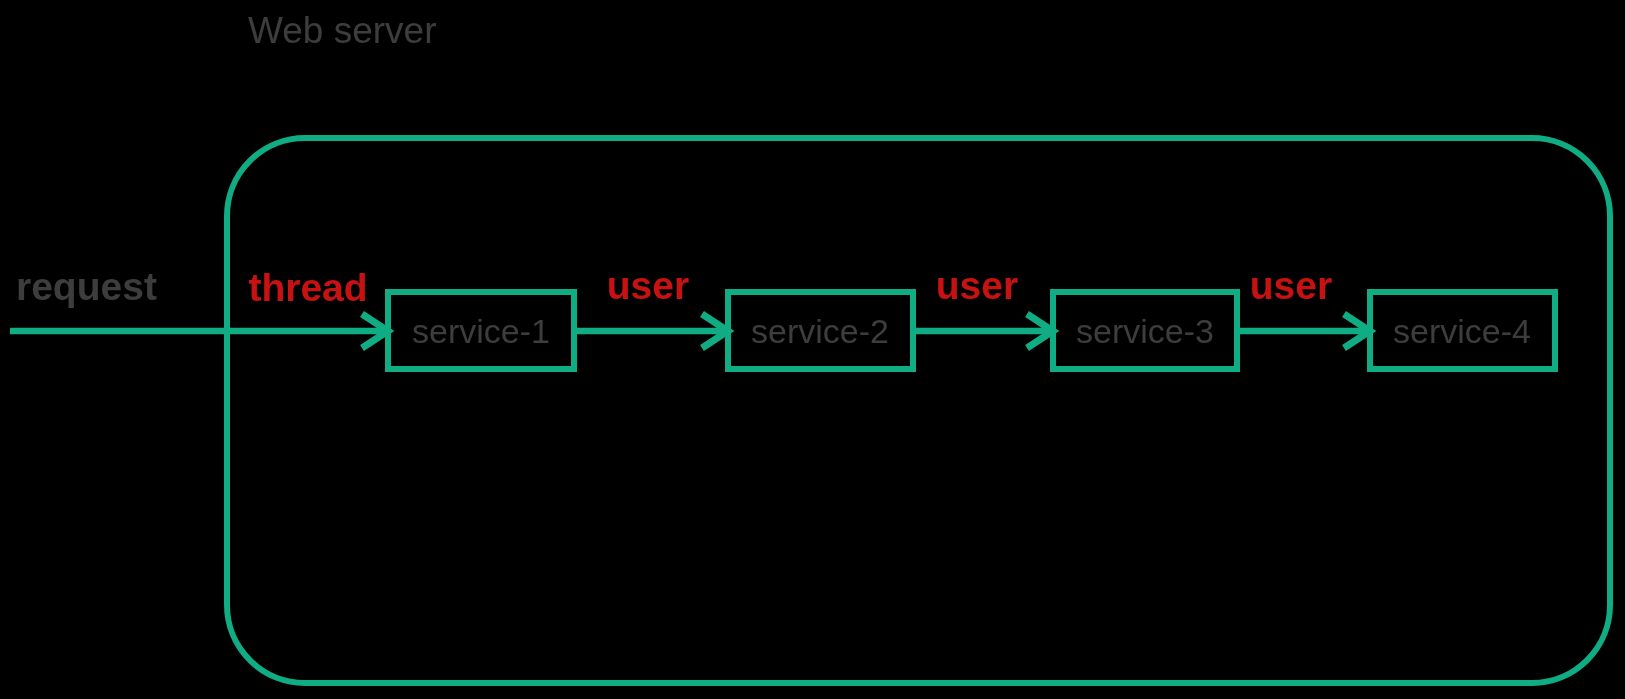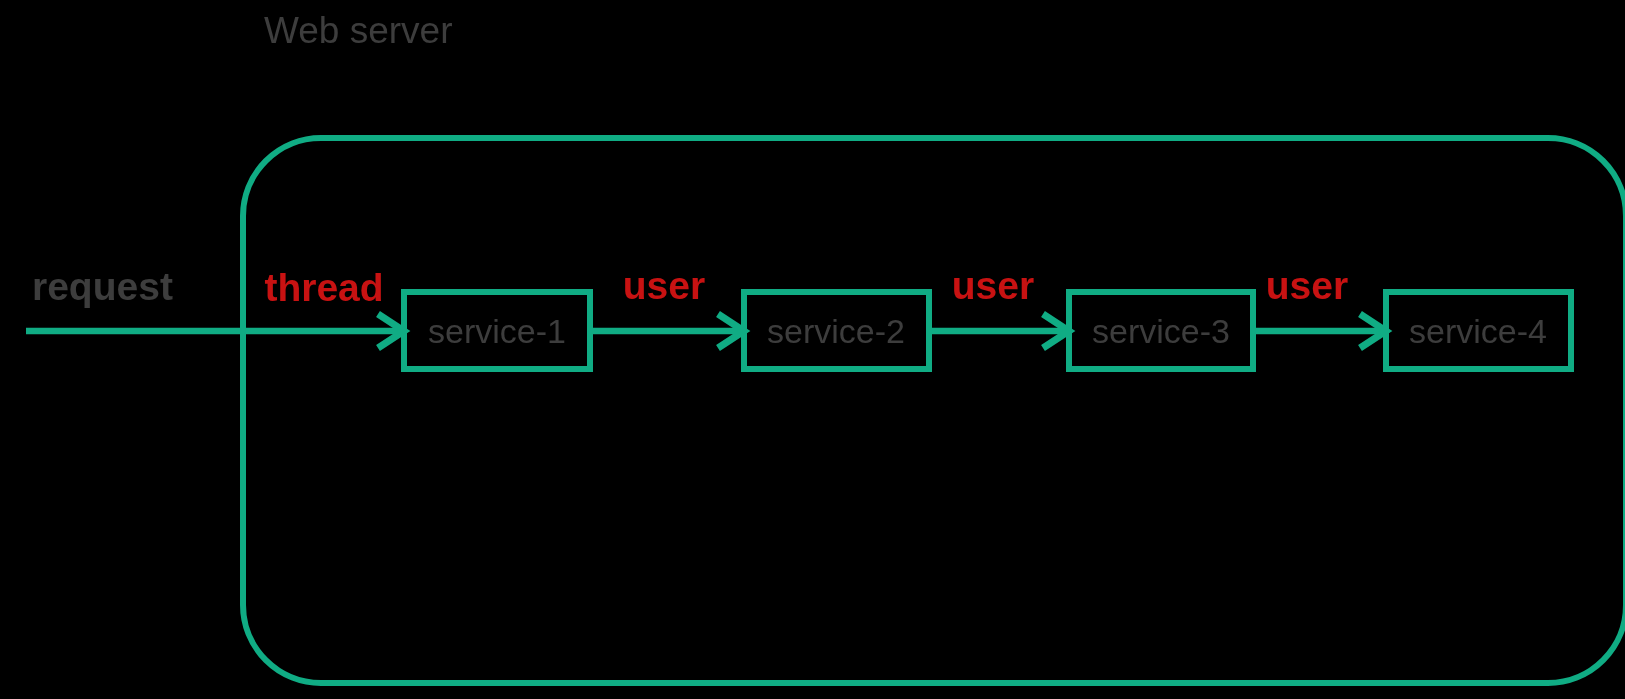--- a/index.html
+++ b/index.html
@@ -8,21 +8,20 @@
     background: #000000;
     width: 1625px;
     height: 699px;
     overflow: hidden;
   }
   .stage {
     position: relative;
     width: 1321px;
     height: 699px;
     background: #000000;
-    padding-left: 16px;
   }
   svg {
     display: block;
     font-family: "Liberation Sans", "DejaVu Sans", sans-serif;
   }
   .container-rect {
     fill: none;
     stroke-width: 6;
   }
   .service-rect {

